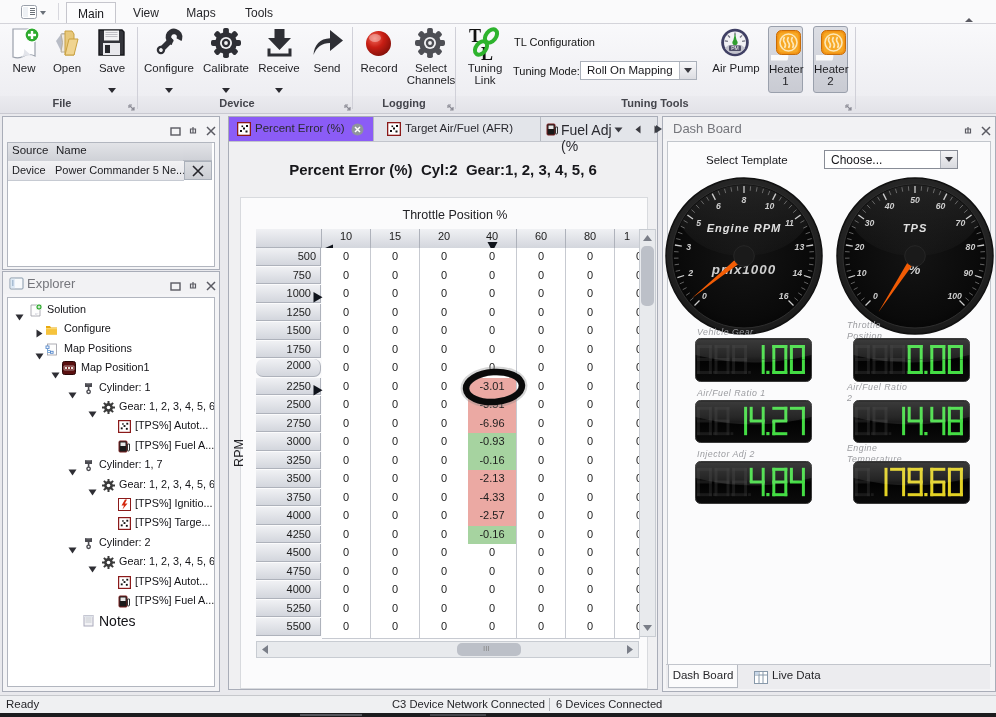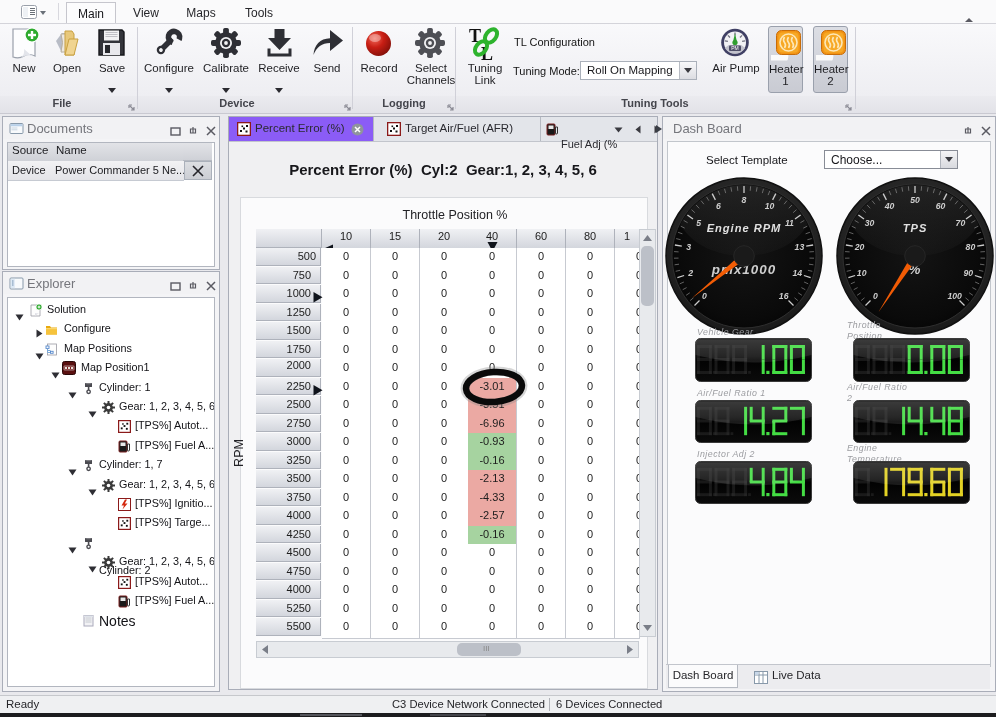--- a/index.html
+++ b/index.html
@@ -204,29 +204,20 @@
 <circle cx="17.5" cy="12.5" r="8.5" fill="none" stroke="#fde7b8" stroke-width="1.6"></circle>
 <g stroke="#fde7b8" stroke-width="1.6" fill="none">
 <path d="M13.5 7 q-2 3 0 5.5 q2 2.5 0 5.5"></path>
         <path d="M17.5 7 q-2 3 0 5.5 q2 2.5 0 5.5"></path>
         <path d="M21.5 7 q-2 3 0 5.5 q2 2.5 0 5.5"></path>
 </g>
     </svg>
 <div class="abs" style="left:0;top:36px;width:100%;text-align:center;font-size:11.5px;color:#1e1e22;">Heater<br>2</div>
 </div>
 <div class="panel" style="left:2px;top:116px;width:216px;height:152px;">
-<div class="ptitle">
-      <span class="abs" style="left:6px;top:4px;"><svg width="15" height="15" viewBox="0 0 15 15">
-          <rect x="1" y="2.5" width="13" height="10" rx="1" fill="#f8fafc" stroke="#8899aa"></rect>
-          <rect x="1.6" y="3.1" width="11.8" height="2.2" fill="#b8d0e8"></rect>
-          <rect x="2.4" y="6.5" width="6" height="1" fill="#c8d4e0"></rect>
-          <rect x="2.4" y="8.3" width="6" height="1" fill="#c8d4e0"></rect>
-        </svg></span>
-      <span class="ptxt" style="left:24px;">Documents</span>
-    </div>
 <div class="abs" style="left:167px;top:6px;"><svg width="46" height="11" viewBox="0 0 46 11">
 <rect x="1" y="2" width="9" height="7" fill="none" stroke="#5a5a62" stroke-width="1.4"></rect>
 <path d="M23 1 v6 M20 7 h6 M20.5 3 h5 v4 h-5 z" stroke="#5a5a62" stroke-width="1.2" fill="none"></path>
 <path d="M37 1 l8 8 M45 1 l-8 8" stroke="#5a5a62" stroke-width="1.5"></path>
 </svg></div>
 <div class="abs" style="left:4px;top:25px;width:206px;height:123px;background:#fff;border:1px solid #b2b6bf;">
 <div class="abs" style="left:0;top:0;width:44px;height:17px;background:linear-gradient(#e2e3e7,#cfd1d7);border-right:1px solid #b6bac2;border-bottom:1px solid #b6bac2;font-size:11.5px;color:#1c1c20;padding:1px 0 0 4px;">Source</div>
 <div class="abs" style="left:44px;top:0;width:130px;height:17px;background:linear-gradient(#e2e3e7,#cfd1d7);border-right:1px solid #b6bac2;border-bottom:1px solid #b6bac2;font-size:11.5px;color:#1c1c20;padding:1px 0 0 4px;box-sizing:content-box;">Name</div>
 <div class="abs" style="left:175px;top:0;width:29px;height:17px;background:linear-gradient(#e2e3e7,#cfd1d7);border-bottom:1px solid #b6bac2;"></div>
 <div class="abs" style="left:0;top:18px;width:176px;height:19px;background:linear-gradient(#f2f2f4,#e4e4e8);border-bottom:1px solid #c6cad2;">
@@ -382,21 +373,21 @@
 <div class="abs" style="left:60px;top:242px;"><svg width="9" height="7" viewBox="0 0 9 7">
           <polygon points="0.5,0.5 8.5,0.5 4.5,6.5" fill="#2e2e34"></polygon>
         </svg></div>
 <div class="abs" style="left:74px;top:238px;"><svg width="13" height="13" viewBox="0 0 13 13">
           <rect x="3" y="1" width="7" height="4" rx="0.5" fill="#4a4a50"></rect>
           <rect x="4.2" y="1.2" width="4.6" height="1" fill="#8a8a90"></rect>
           <rect x="5.8" y="5" width="1.6" height="4" fill="#4a4a50"></rect>
           <circle cx="6.6" cy="9.8" r="2.4" fill="#4a4a50"></circle>
           <circle cx="6.6" cy="9.8" r="1" fill="#fff"></circle>
         </svg></div>
-<div class="abs" style="left:91px;top:238px;font-size:10.8px;color:#121216;white-space:nowrap;margin-top:28px;">Cylinder: 2</div>
+<div class="abs" style="left:91px;top:238px;font-size:10.8px;color:#121216;white-space:nowrap;">Cylinder: 2</div>
 <div class="abs" style="left:80px;top:261px;"><svg width="9" height="7" viewBox="0 0 9 7">
           <polygon points="0.5,0.5 8.5,0.5 4.5,6.5" fill="#2e2e34"></polygon>
         </svg></div>
 <div class="abs" style="left:94px;top:257px;"><svg width="13" height="13" viewBox="0 0 13 13">
           <rect x="5.5" y="0" width="2" height="3" fill="#3a3a3a" transform="rotate(0 6.5 6.5)"></rect>
           <rect x="5.5" y="0" width="2" height="3" fill="#3a3a3a" transform="rotate(45 6.5 6.5)"></rect>
           <rect x="5.5" y="0" width="2" height="3" fill="#3a3a3a" transform="rotate(90 6.5 6.5)"></rect>
           <rect x="5.5" y="0" width="2" height="3" fill="#3a3a3a" transform="rotate(135 6.5 6.5)"></rect>
           <rect x="5.5" y="0" width="2" height="3" fill="#3a3a3a" transform="rotate(180 6.5 6.5)"></rect>
           <rect x="5.5" y="0" width="2" height="3" fill="#3a3a3a" transform="rotate(225 6.5 6.5)"></rect>
@@ -456,21 +447,21 @@
             <rect x="4.5" y="3.5" width="1.6" height="1.6" fill="#111"></rect>
           </svg></span>
         <span class="abs" style="left:25px;top:5px;font-size:11.5px;color:#2a2a30;">Target Air/Fuel (AFR)</span>
       </div>
 <div class="abs" style="left:313px;top:0;width:90px;height:24px;">
         <span class="abs" style="left:4px;top:5px;"><svg width="13" height="13" viewBox="0 0 13 13">
             <rect x="1" y="1" width="8" height="11" rx="1" fill="#1a1a1a" stroke="#7a2020"></rect>
             <rect x="2.5" y="2.5" width="5" height="3.5" fill="#e8e8e8"></rect>
             <path d="M9.5 4 h2 v6 a1 1 0 0 1 -2 0 z" fill="none" stroke="#333" stroke-width="1"></path>
           </svg></span>
-        <span class="abs" style="left:19px;top:5px;font-size:11px;color:#2a2a30;margin-top:16px;">Fuel Adj (%</span>
+        <span class="abs" style="left:19px;top:5px;font-size:14px;color:#2a2a30;">Fuel Adj (%</span>
       </div>
 <svg width="9" height="6" viewBox="0 0 9 6" style="position:absolute;left:385px;top:10px;">
         <polygon points="0.5,0.5 8.5,0.5 4.5,5.5" fill="#3a3a40"></polygon>
       </svg>
 <svg width="6" height="9" viewBox="0 0 6 9" style="position:absolute;left:406px;top:8px;">
         <polygon points="5.5,0.5 5.5,8.5 0.5,4.5" fill="#3a3a40"></polygon>
       </svg>
 <svg width="6" height="9" viewBox="0 0 6 9" style="position:absolute;left:425px;top:8px;">
         <polygon points="0.5,0.5 0.5,8.5 5.5,4.5" fill="#3a3a40"></polygon>
       </svg>
@@ -548,21 +539,21 @@
 <div class="hcell" style="left:256px;top:340.5px;width:65px;height:17.5px;padding-top:2px;text-align:right;padding-right:9px;box-sizing:border-box;">1750</div>
 <div class="cell" style="left:322px;top:340.5px;width:48px;height:17.5px;padding-top:2px;">0</div>
 <div class="cell" style="left:371px;top:340.5px;width:48px;height:17.5px;padding-top:2px;">0</div>
 <div class="cell" style="left:420px;top:340.5px;width:48px;height:17.5px;padding-top:2px;">0</div>
 <div class="cell" style="left:468px;top:340.5px;width:48px;height:17.5px;padding-top:2px;">0</div>
 <div class="cell" style="left:517px;top:340.5px;width:48px;height:17.5px;padding-top:2px;">0</div>
 <div class="cell" style="left:566px;top:340.5px;width:48px;height:17.5px;padding-top:2px;">0</div>
 <div class="cell" style="left:615px;top:340.5px;width:24px;height:17.5px;padding-top:2px;overflow:hidden;">
     <span style="position:absolute;left:0;width:48px;text-align:center;">0</span>
   </div>
-<div class="hcell" style="left:256px;top:359.0px;width:65px;height:17.5px;padding-top:0;text-align:right;padding-right:9px;box-sizing:border-box;">2000</div>
+<div class="hcell" style="left:256px;top:359.0px;width:65px;height:17.5px;padding-top:0;text-align:right;padding-right:9px;box-sizing:border-box;border-radius:7px;">2000</div>
 <div class="cell" style="left:322px;top:359.0px;width:48px;height:17.5px;padding-top:2px;">0</div>
 <div class="cell" style="left:371px;top:359.0px;width:48px;height:17.5px;padding-top:2px;">0</div>
 <div class="cell" style="left:420px;top:359.0px;width:48px;height:17.5px;padding-top:2px;">0</div>
 <div class="cell" style="left:468px;top:359.0px;width:48px;height:17.5px;padding-top:2px;">0</div>
 <div class="cell" style="left:517px;top:359.0px;width:48px;height:17.5px;padding-top:2px;">0</div>
 <div class="cell" style="left:566px;top:359.0px;width:48px;height:17.5px;padding-top:2px;">0</div>
 <div class="cell" style="left:615px;top:359.0px;width:24px;height:17.5px;padding-top:2px;overflow:hidden;">
     <span style="position:absolute;left:0;width:48px;text-align:center;">0</span>
   </div>
 <div class="hcell" style="left:256px;top:377.5px;width:65px;height:17.5px;padding-top:2px;text-align:right;padding-right:9px;box-sizing:border-box;">2250</div>

